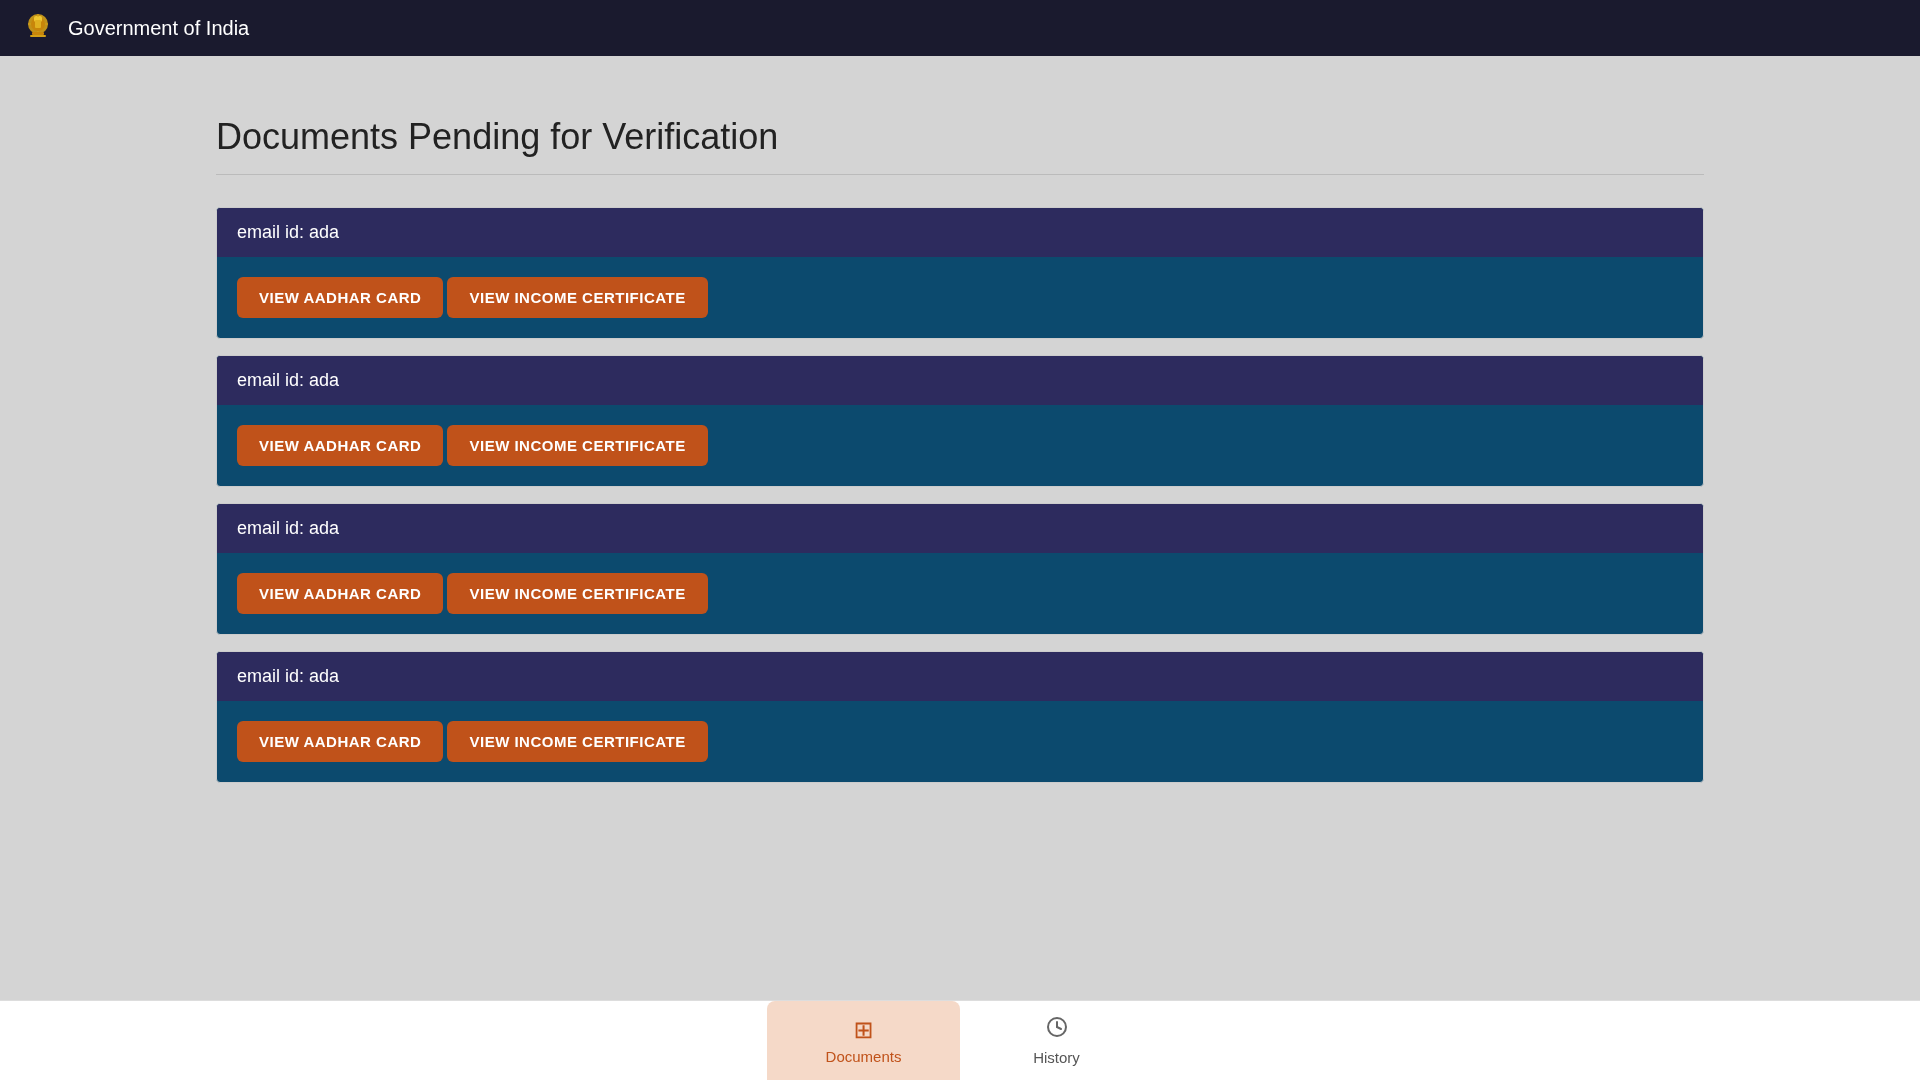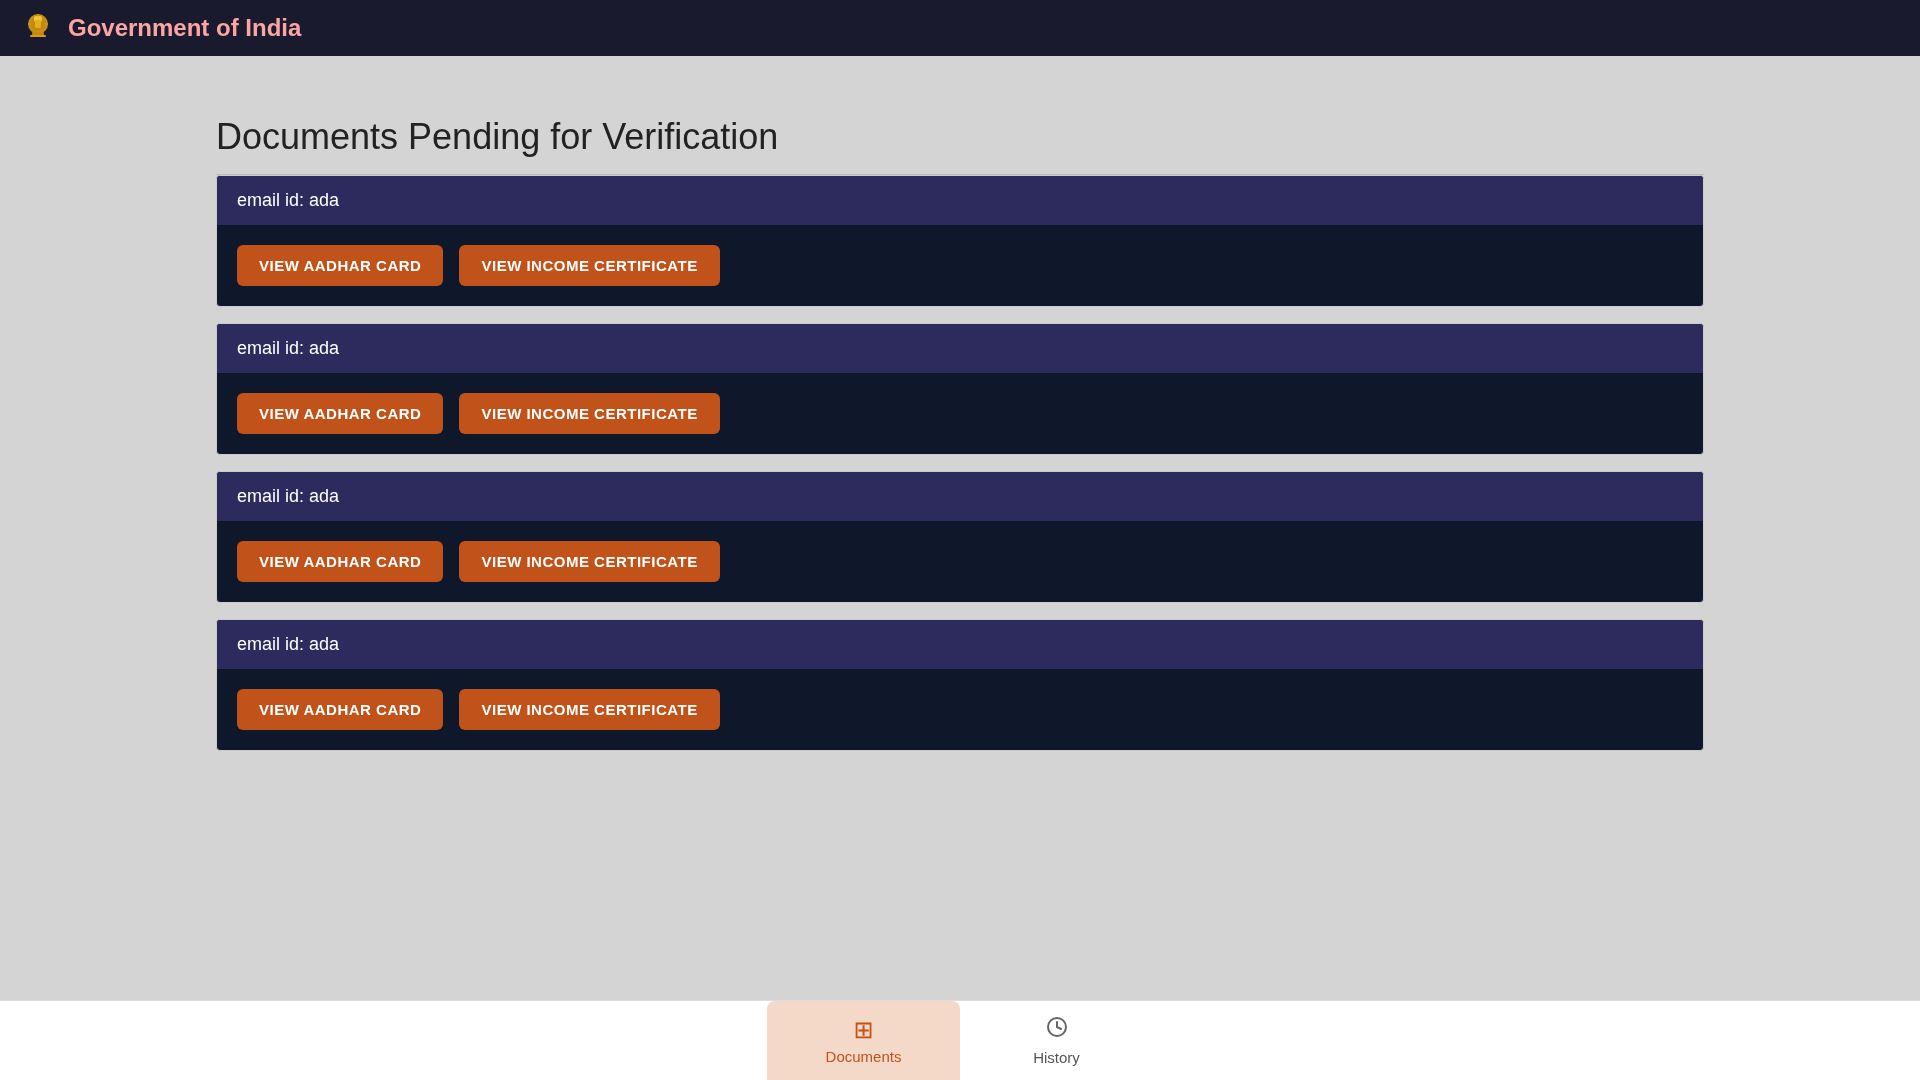--- a/index.html
+++ b/index.html
@@ -24,55 +24,56 @@
     .nav-logo {
       display: flex;
       align-items: center;
       gap: 12px;
     }
     .emblem {
       width: 36px;
       height: 36px;
     }
     .nav-title {
-      color: #fca5a5;
-      font-size: 24px;
-      font-weight: 700;
+      color: #ffffff;
+      font-size: 20px;
+      font-weight: 400;
     }
 
     
     .main-content {
       padding: 60px 216px;
     }
     .page-title {
       font-size: 36px;
       font-weight: 400;
       color: #222;
+      margin-bottom: 32px;
       border-bottom: 1px solid #bbb;
       padding-bottom: 16px;
     }
 
     
     .doc-card {
-      background: #0f172a;
+      background: #0c4a6e;
       border-radius: 4px;
       margin-bottom: 16px;
       overflow: hidden;
       border: 1px solid #ccc;
     }
     .doc-card-header {
       background: #2d2b5e;
       color: white;
       padding: 14px 20px;
       font-size: 18px;
     }
     .doc-card-body {
       padding: 20px 20px;
       display: flex;
-      gap: 16px;
+      gap: 4px;
       align-items: center;
       border-radius: 20px;
     }
 
     
     .btn-orange {
       background: #c0521a;
       color: white;
       border: none;
       border-radius: 6px;

